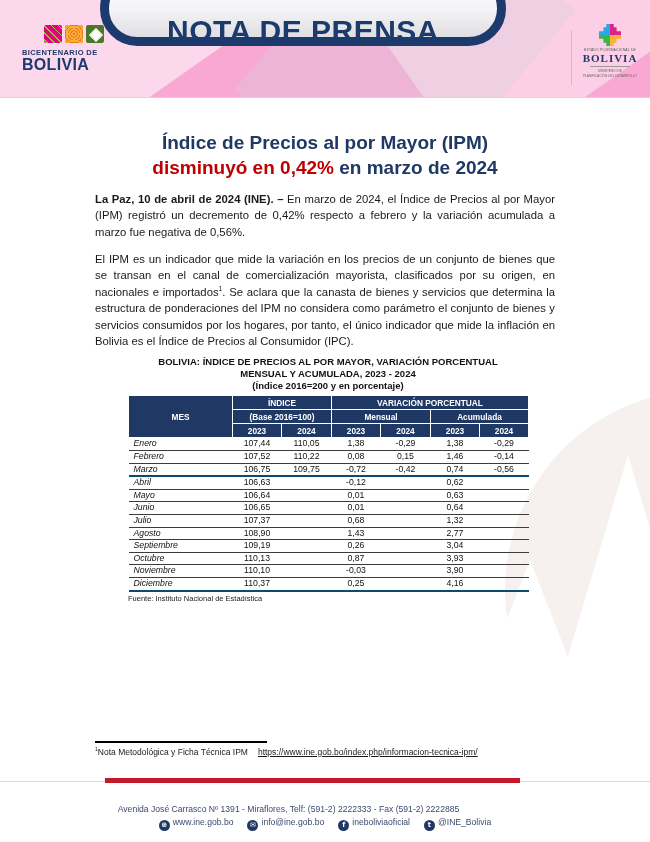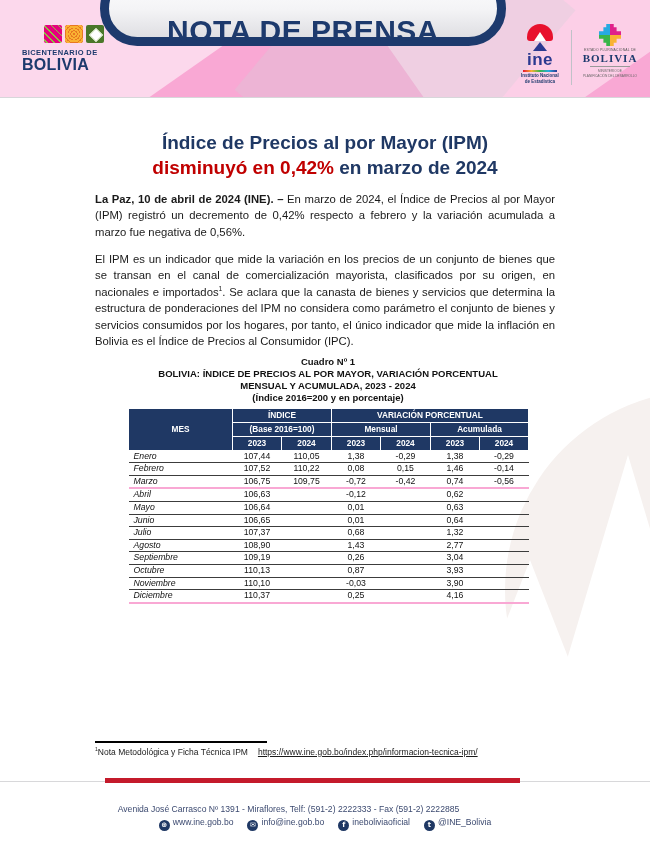--- a/index.html
+++ b/index.html
@@ -87,21 +87,21 @@
   .para sup { font-size:60%; vertical-align:super; }
 
   .table-block { position:absolute; left:125px; top:258px; width:406px; }
   .captions { text-align:center; font-size:9.5px; font-weight:bold; color:#111; line-height:1.28; }
   table.ipm { border-collapse:collapse; width:400px; margin:3px 0 0 3px; table-layout:fixed; }
   table.ipm th { background:#1f3864; color:#fff; border:1px solid #fff;
                  font-size:8.3px; font-weight:bold; padding:1.5px 0; text-align:center; }
   table.ipm td { font-size:8.7px; color:#111; text-align:center; padding:1px 0; line-height:9.6px;
                  border-bottom:1px solid #3c3c3c; }
   table.ipm td.mes { text-align:left; padding-left:5px;font-style:italic; }
-  table.ipm tr.thick td { border-bottom:2px solid #f9a8d4; }
+  table.ipm tr.thick td { border-bottom:2px solid #0c4a6e; }
   table.ipm td.b { font-weight:normal; }
   .fuente { font-size:7.5px; color:#222; margin:2px 0 0 3px; }
 
   .footnote-line { position:absolute; left:95px; top:643px; width:172px; height:2px; background:#000; }
   .footnote { position:absolute; left:95px; top:648px; width:480px; font-size:8.5px; color:#1a1a1a; }
   .footnote sup { font-size:60%; vertical-align:super; }
   .footnote a { color:#1a1a1a; text-decoration:underline; margin-left:10px; }
 
   
   .footer { position:absolute; left:0; top:777px; width:650px; height:65px; background:#fff; z-index:3; }
@@ -138,33 +138,20 @@
     <div class="bicent">
       <div class="bicent-squares">
         <span class="sq sq1"></span>
         <span class="sq sq2"></span>
         <span class="sq sq3"></span>
       </div>
       <div class="bicent-l1">BICENTENARIO DE</div>
       <div class="bicent-l2">BOLIVIA</div>
     </div>
 
-    <div class="ine-logo">
-      <div class="ine-glyph">
-        <div class="ine-red"></div>
-        <div class="ine-white-tri"></div>
-        <div class="ine-blue-tri"></div>
-      </div>
-      <div class="ine-word">ine</div>
-      <div class="ine-stripe"></div>
-      <div class="ine-sub">
-        <span>Instituto Nacional</span><br>
-        <span>de Estadística</span>
-      </div>
-    </div>
 
     <div class="hdr-divider"></div>
 
     <div class="ministry">
       <div class="chakana"></div>
       <div class="min-l1">ESTADO PLURINACIONAL DE</div>
       <div class="min-l2">BOLIVIA</div>
       <div class="min-hr"></div>
       <div class="min-l3">
         <span>MINISTERIO DE</span><br>
@@ -179,21 +166,20 @@
       <div>Índice de Precios al por Mayor (IPM)</div>
       <div><span class="red">disminuyó en 0,42%</span><span> en marzo de 2024</span></div>
     </div>
 
     <div class="para p1"><b>La Paz, 10 de abril de 2024 (INE). –</b><span> En marzo de 2024, el Índice de Precios al por Mayor (IPM) registró un decremento de 0,42% respecto a febrero y la variación acumulada a marzo fue negativa de 0,56%.</span></div>
 
     <div class="para p2"><span>El IPM es un indicador que mide la variación en los precios de un conjunto de bienes que se transan en el canal de comercialización mayorista, clasificados por su origen, en nacionales e importados</span><sup>1</sup><span>. Se aclara que la canasta de bienes y servicios que determina la estructura de ponderaciones del IPM no considera como parámetro el conjunto de bienes y servicios consumidos por los hogares, por tanto, el único indicador que mide la inflación en Bolivia es el Índice de Precios al Consumidor (IPC).</span></div>
 
     <div class="table-block">
       <div class="captions">
-        <div>Cuadro Nº 1</div>
         <div>BOLIVIA: ÍNDICE DE PRECIOS AL POR MAYOR, VARIACIÓN PORCENTUAL</div>
         <div>MENSUAL Y ACUMULADA, 2023 - 2024</div>
         <div>(Índice 2016=200 y en porcentaje)</div>
       </div>
 
       <table class="ipm">
         <colgroup>
           <col style="width:104px">
             <col style="width:49px">
             <col style="width:50px">
@@ -327,20 +313,21 @@
               <td>110,37</td>
               <td></td>
               <td>0,25</td>
               <td></td>
               <td>4,16</td>
               <td></td>
             </tr>
           </tbody>
       </table>
 
+      <div class="fuente">Fuente: Instituto Nacional de Estadística</div>
     </div>
 
     <div class="footnote-line"></div>
     <div class="footnote"><sup>1</sup><span>Nota Metodológica y Ficha Técnica IPM</span><a href="#">https://www.ine.gob.bo/index.php/informacion-tecnica-ipm/</a></div>
 
   </div>
 
   <div class="footer">
     <div class="footer-topline"></div>
     <div class="footer-redbar"></div>

